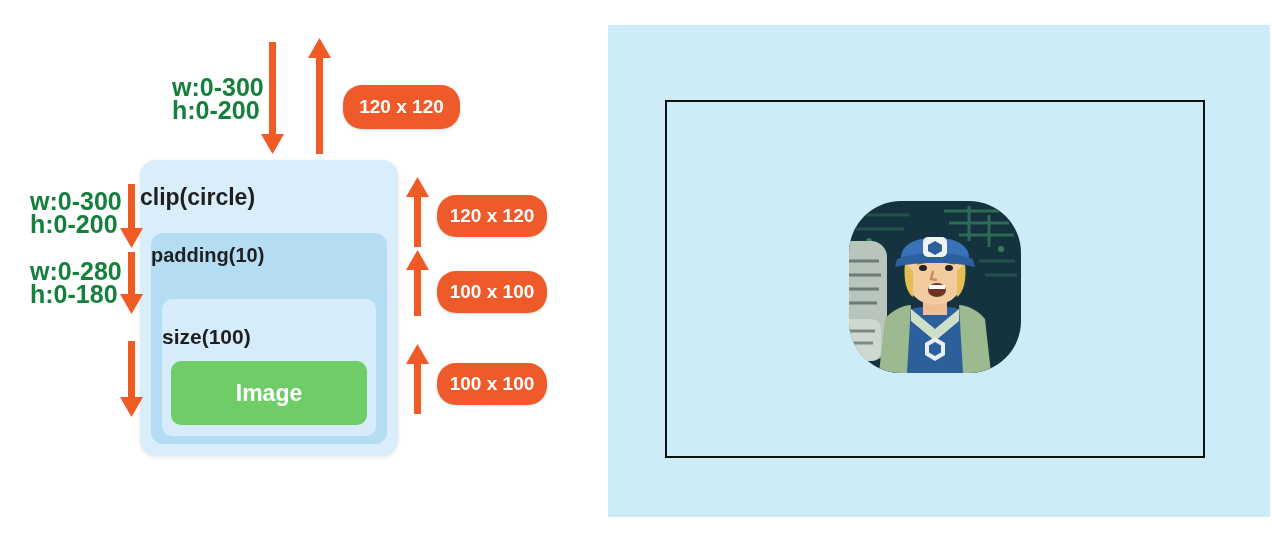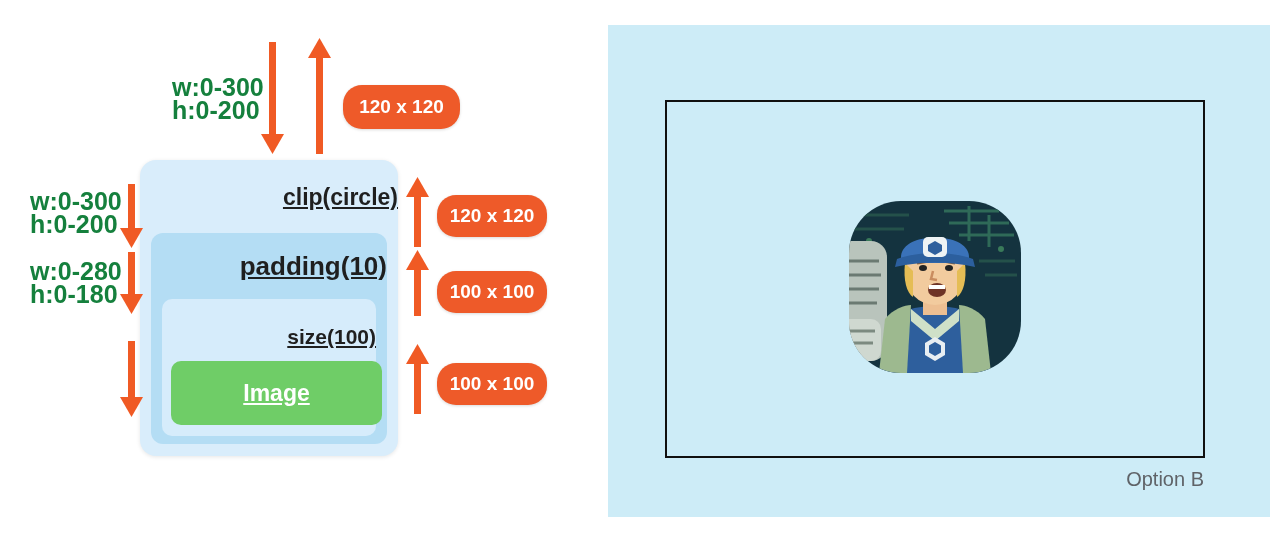--- a/index.html
+++ b/index.html
@@ -23,29 +23,29 @@
   }
   .padding-box {
     left: 151px; top: 233px; width: 236px; height: 211px;
     background: #b4ddf4; border-radius: 12px;
   }
   .size-box {
     left: 162px; top: 299px; width: 214px; height: 137px;
     background: #d6ecfb; border-radius: 10px;
   }
   .image-box {
-    left: 171px; top: 361px; width: 211px; height: 64px;
+    left: 171px; top: 361px; width: 196px; height: 64px;
     background: #6fcd67; border-radius: 10px;
     display: flex; align-items: center; justify-content: center;
   }
   .box-label {
-    text-align: right; font-weight: bold; color: #1f1f1f; text-decoration: underline;
+    text-align: left; font-weight: bold; color: #1f1f1f;
   }
   .clip-box .box-label   { padding-top: 24px; font-size: 23px; }
-  .padding-box .box-label{ padding-top: 18px; font-size: 26px; }
+  .padding-box .box-label{ padding-top: 11px; font-size: 20px; }
   .size-box .box-label   { padding-top: 26px; font-size: 21px; }
   .image-box .box-label  { color: #ffffff; font-size: 23px; padding-top: 0; }
 
   
   .constraint {
     position: absolute;
     color: #15803d;
     font-weight: bold;
     font-size: 25px;
     line-height: 23px;
@@ -210,15 +210,14 @@
       <ellipse cx="74" cy="67" rx="4" ry="3" fill="#222222"></ellipse>
       <ellipse cx="100" cy="67" rx="4" ry="3" fill="#222222"></ellipse>
 
       <path d="M52 56 C52 30 120 30 120 56 L120 62 L52 62 Z" fill="#3a72b9"></path>
       <path d="M48 58 C70 50 102 50 124 58 L126 66 C100 60 72 60 46 66 Z" fill="#2c5f9e"></path>
       <rect x="74" y="36" width="24" height="20" rx="5" fill="#eef3f5"></rect>
       <polygon points="86,40 93,44 93,50 86,54 79,50 79,44" fill="#2e5f9d"></polygon>
     </g>
   </svg>
 
-  <div class="option-label">Option B</div>
 
 </div>
 
 </body></html>

